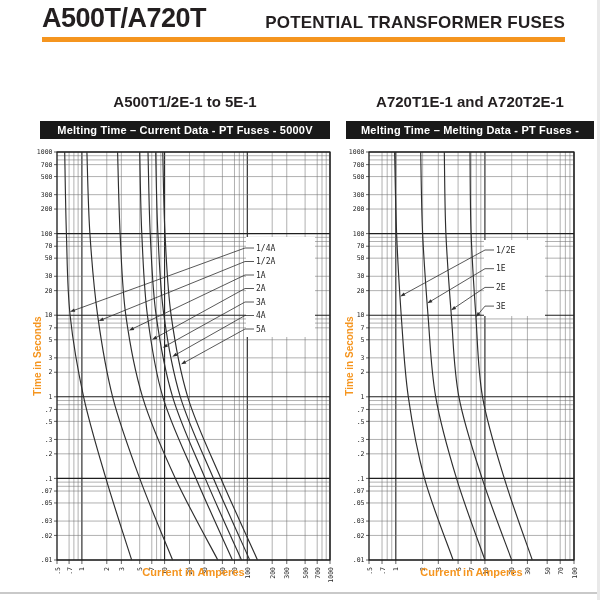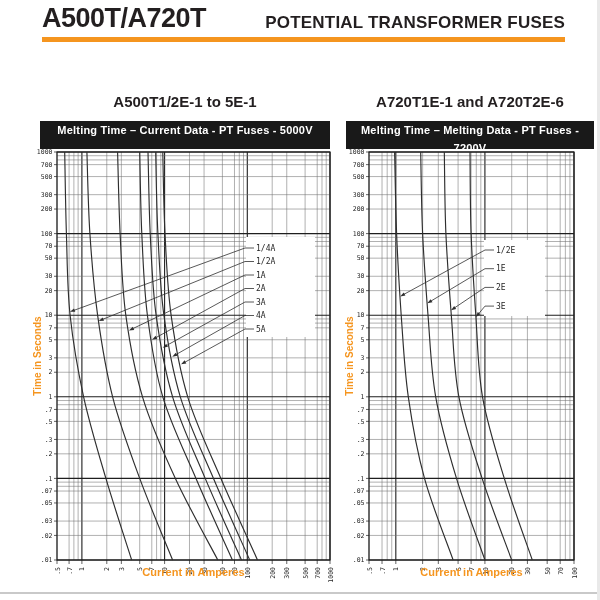--- a/index.html
+++ b/index.html
@@ -4,21 +4,21 @@
 <style>
   html,body{margin:0;padding:0;}
   body{
     width:600px;height:600px;position:relative;background:#fff;overflow:hidden;
     font-family:"Liberation Sans",sans-serif;color:#231F20;
   }
   .brand{position:absolute;left:42px;top:3px;font-size:27px;font-weight:bold;letter-spacing:-0.5px;text-align:center;}
   .product{position:absolute;right:35px;top:13px;font-size:17px;font-weight:bold;letter-spacing:0.2px;}
   .rule{position:absolute;left:42px;right:35px;top:37px;height:5px;background:var(--accent,#F5951F);}
   .panel-title{position:absolute;top:93px;font-weight:bold;font-size:15px;text-align:center;}
-  .bar{position:absolute;top:121px;height:28px;background:var(--bar-bg,#191919);color:var(--bar-text,#fff);
+  .bar{position:absolute;top:121px;height:18px;background:var(--bar-bg,#191919);color:var(--bar-text,#fff);
        font-weight:bold;font-size:11px;text-align:center;line-height:18px;letter-spacing:0.2px;}
   #title-left,#bar-left{left:40px;width:290px;}
   #title-right,#bar-right{left:346px;width:248px;}
   #chart-left{position:absolute;left:30px;top:145px;}
   #chart-right{position:absolute;left:344px;top:145px;}
   .page-edge-bottom{position:absolute;left:0;right:0;top:592px;height:2px;background:var(--page-edge,#c9c9c9);}
   .page-edge-right{position:absolute;top:0;bottom:0;left:597px;width:3px;background:#e9e9e9;}
 </style>
 </head>
 <body>
@@ -224,21 +224,21 @@
       <text x="226" y="173.1">4A</text>
       <line x1="224" y1="184" x2="215" y2="184" stroke="#2E2E2E" stroke-width="0.8"></line>
       <line x1="215" y1="184" x2="154.58328460586517" y2="217.3931312829096" stroke="#2E2E2E" stroke-width="0.8"></line>
       <polygon points="151.08243981037296,219.32809529236172 154.5877620004848,215.33401012257508 156.3292296089917,218.48477043851807" fill="#2E2E2E"></polygon>
       <text x="226" y="186.6">5A</text>
     </g>
     <text x="163.5" y="431" text-anchor="middle" fill="#F5951F" font-family="&quot;Liberation Sans&quot;, sans-serif" font-size="11" font-weight="bold">Current in Amperes</text>
     <text x="11" y="211" text-anchor="middle" fill="#F5951F" font-family="&quot;Liberation Sans&quot;, sans-serif" font-size="10" font-weight="bold" transform="rotate(-90 11 211)">Time in Seconds</text>
   </svg>
 
-<div class="panel-title" id="title-right">A720T1E-1 and A720T2E-6</div>
+<div class="panel-title" id="title-right">A720T1E-1 and A720T2E-1</div>
 <div class="bar" id="bar-right">Melting Time – Melting Data - PT Fuses - 7200V</div>
 <svg id="chart-right" width="252" height="448" viewBox="0 0 252 448">
     <g>
       <line x1="25" x2="25" y1="7" y2="415" stroke="#6F6F6F" stroke-width="0.55"></line>
       <line x1="38.018625298448" x2="38.018625298448" y1="7" y2="415" stroke="#6F6F6F" stroke-width="0.55"></line>
       <line x1="43.18515904760727" x2="43.18515904760727" y1="7" y2="415" stroke="#6F6F6F" stroke-width="0.55"></line>
       <line x1="47.742364786547355" x2="47.742364786547355" y1="7" y2="415" stroke="#6F6F6F" stroke-width="0.55"></line>
       <line x1="51.81892423280161" x2="51.81892423280161" y1="7" y2="415" stroke="#1E1E1E" stroke-width="1.1"></line>
       <line x1="78.63784846560323" x2="78.63784846560323" y1="7" y2="415" stroke="#6F6F6F" stroke-width="0.55"></line>
       <line x1="94.32591345147408" x2="94.32591345147408" y1="7" y2="415" stroke="#6F6F6F" stroke-width="0.55"></line>

